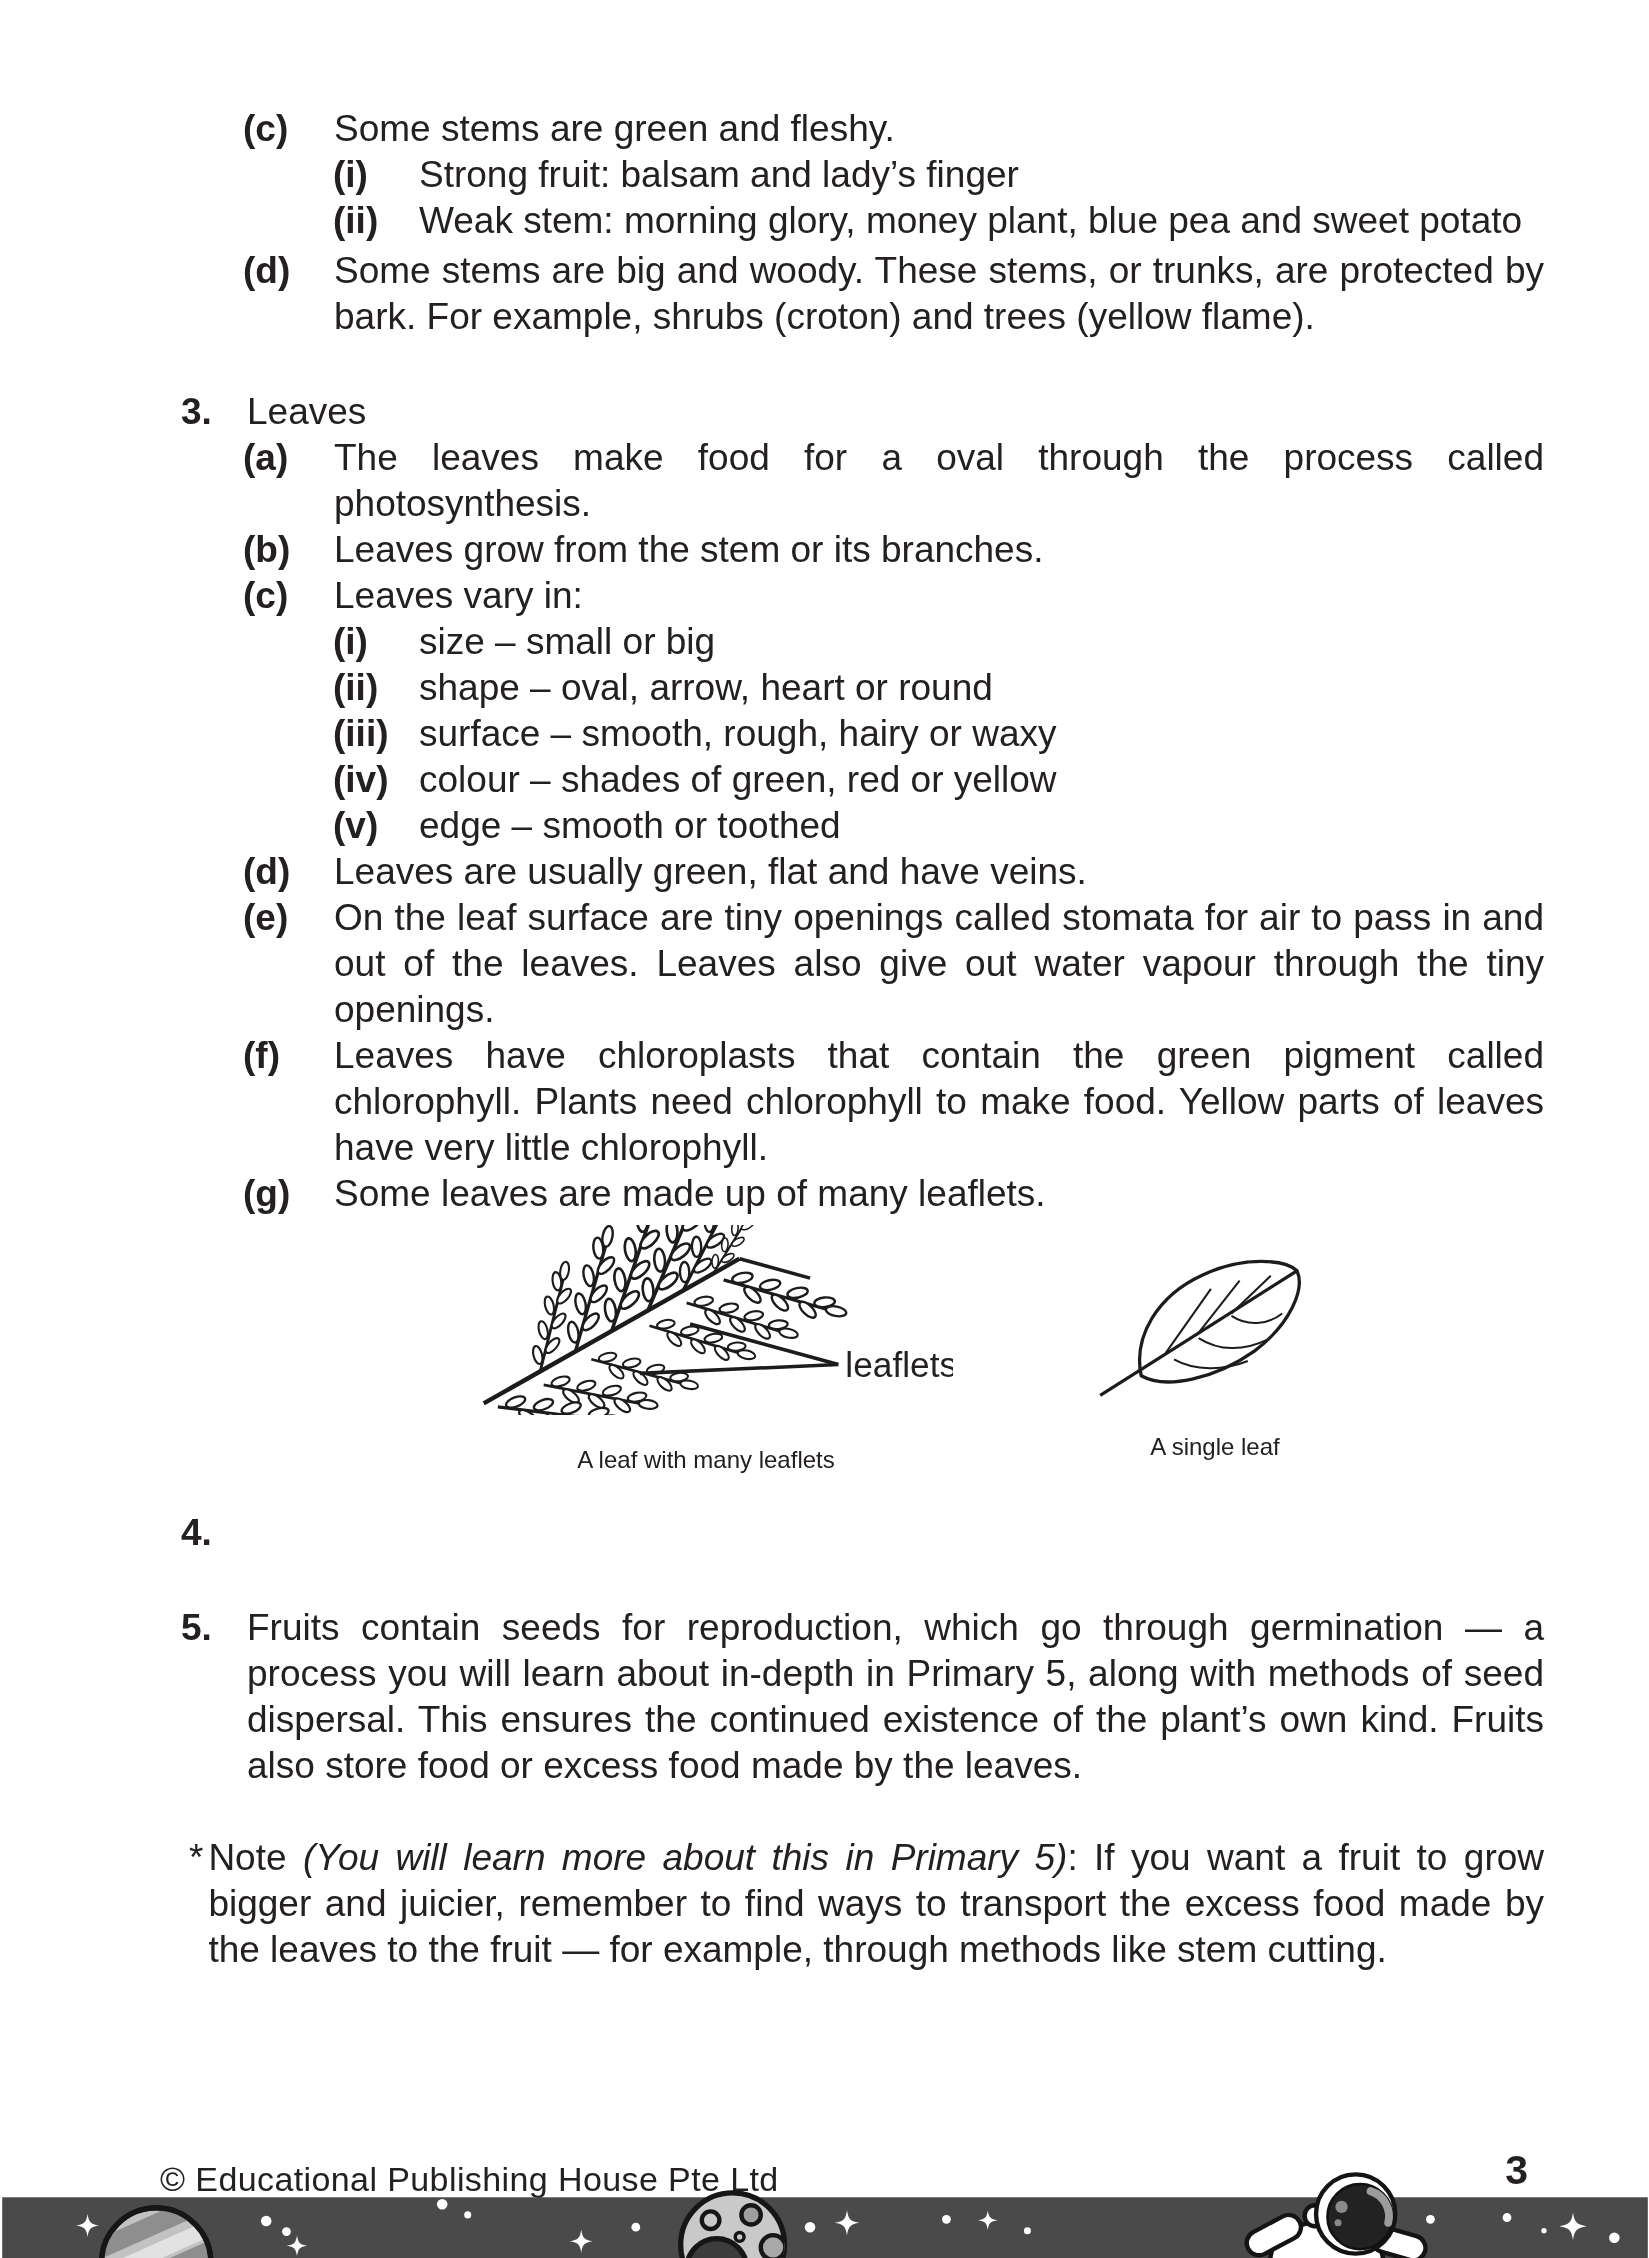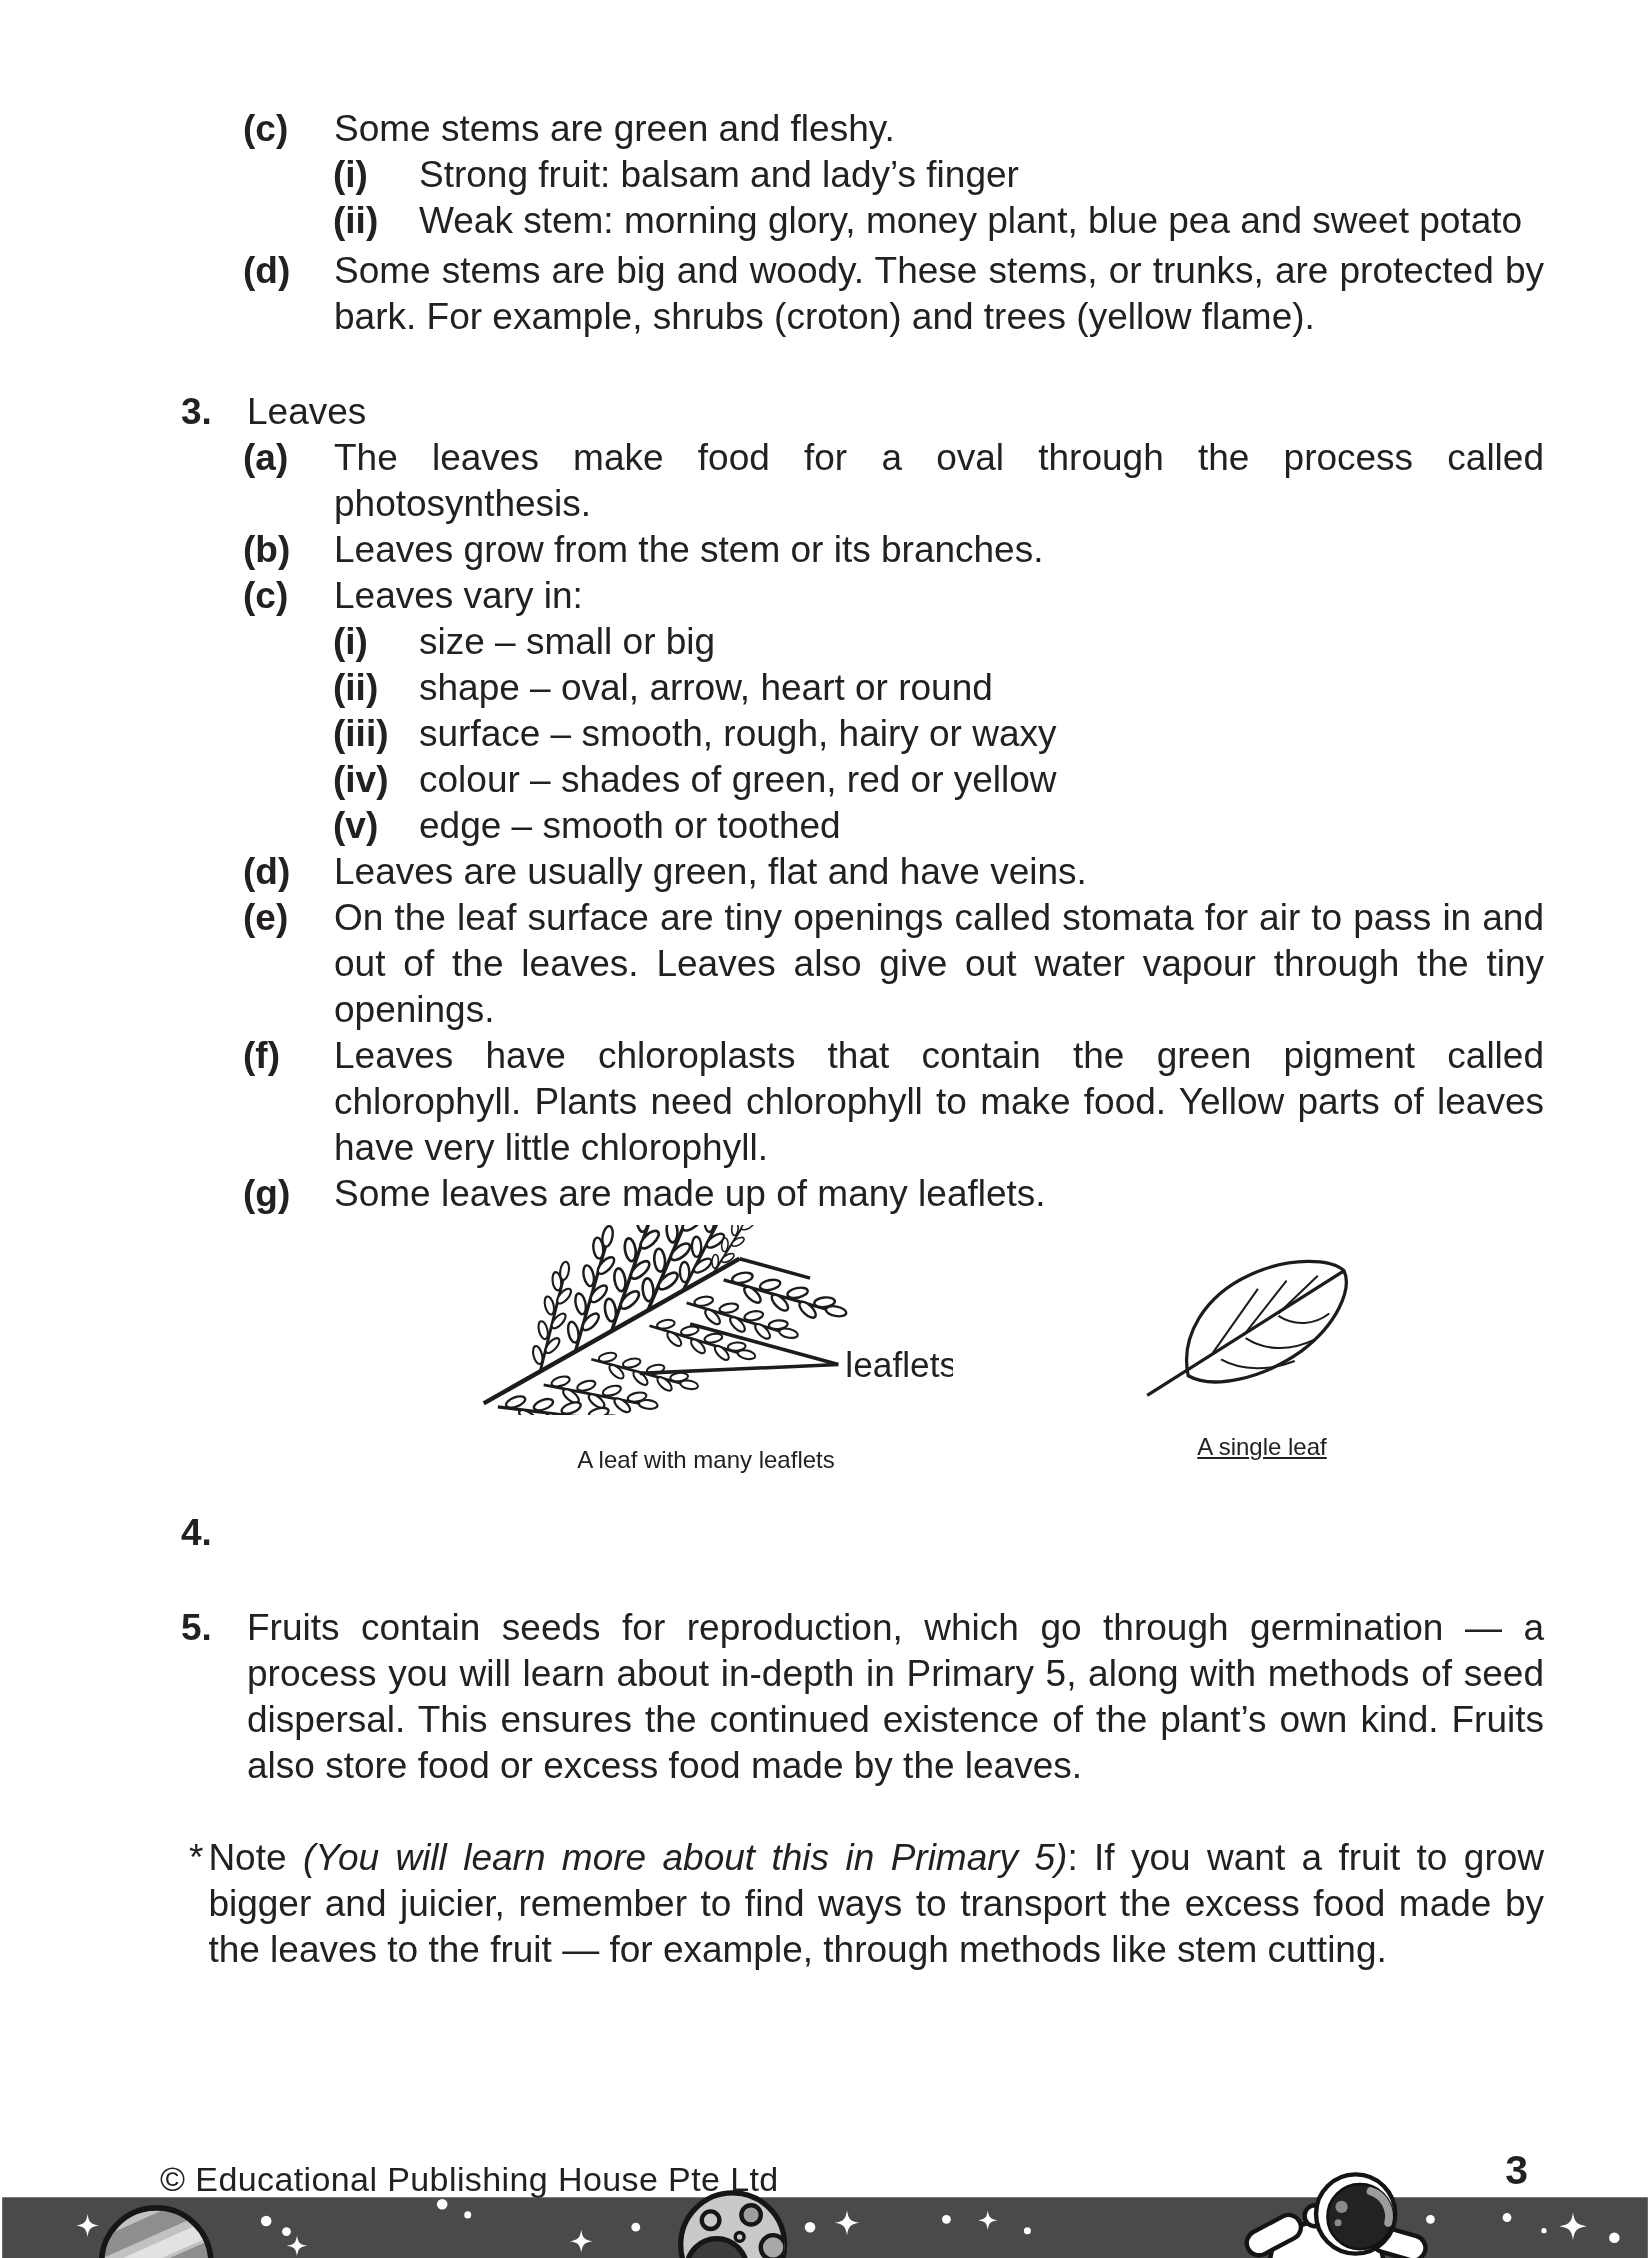--- a/index.html
+++ b/index.html
@@ -21,21 +21,21 @@
   .l1 .m{width:91px;}
   .l2{margin-left:333px;padding-right:106px;}
   .l2 .m{width:86px;}
   b{font-weight:400;}
   .sp-sm{margin-top:3.5px;}
   .sp-lg{margin-top:46px;}
   .sp-med{margin-top:49px;}
   .figures{position:relative;height:285px;margin-top:8.8px;}
   .fig{position:absolute;top:0;text-align:center;}
   .fig1{left:459px;width:494px;}
-  .fig2{left:1103px;width:318px;text-decoration:underline;}
+  .fig2{left:1056px;width:318px;}
   .fig .caption{font-size:24px;line-height:35px;margin-top:16px;}
   .fig2 svg{margin-top:12.4px;}
   svg text{font-family:"Liberation Sans", sans-serif;}
   .note{display:flex;margin-left:189px;padding-right:106px;text-align:justify;}
   .note .star{flex:none;width:19.4px;}
   .note .body{flex:1;}
   .copyright{position:absolute;left:160px;top:2160px;font-size:34px;letter-spacing:0.4px;}
   .page-num{position:absolute;right:122px;top:2147px;font-size:41px;font-weight:700;}
   .footer-art{position:absolute;left:0;bottom:0;width:1650px;height:132px;}
 </style>

